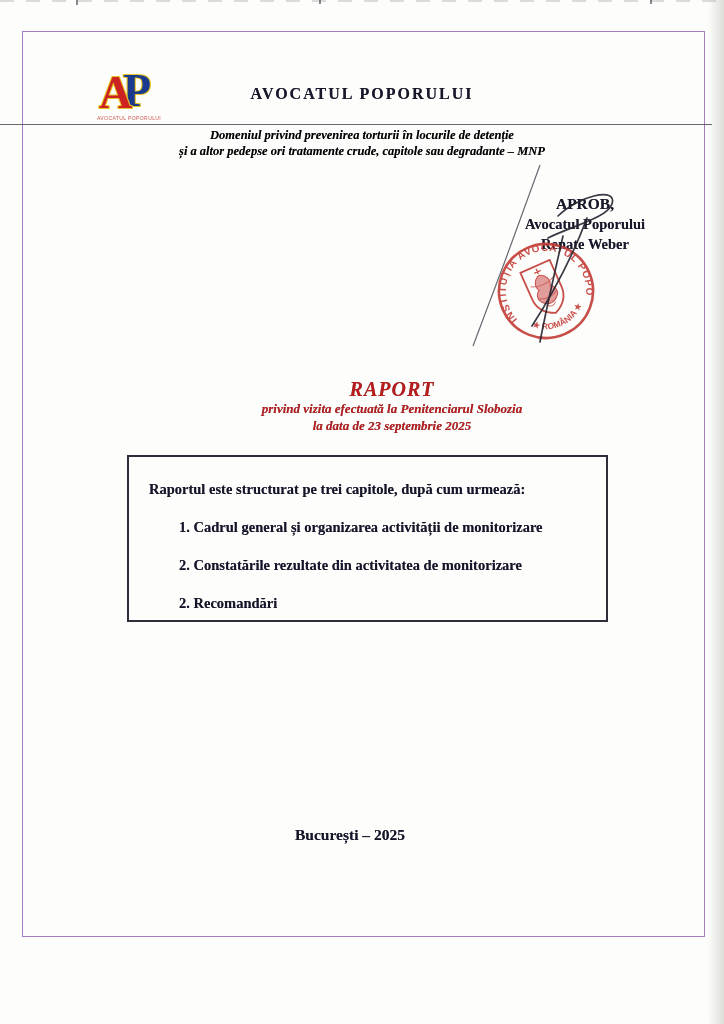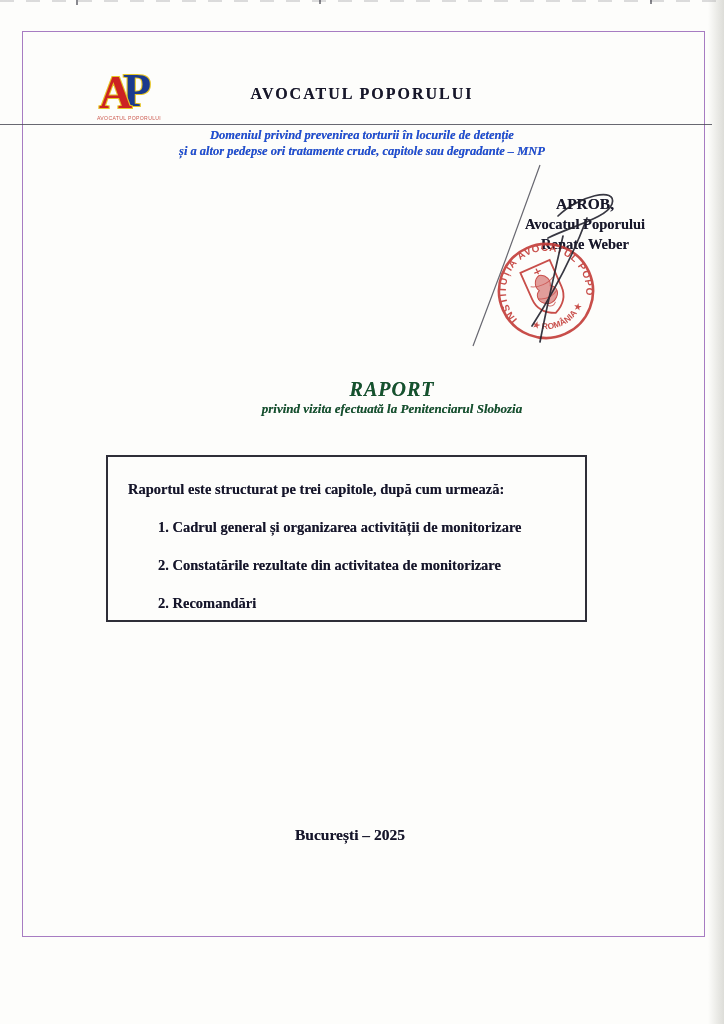--- a/index.html
+++ b/index.html
@@ -35,43 +35,43 @@
   }
   .org-title{
     position:absolute;left:0;top:85px;width:100%;text-align:center;
     font-size:16px;font-weight:bold;letter-spacing:2px;color:#17172a;
     text-shadow:0 0 .4px rgba(23,23,42,.6);
   }
   .separator{position:absolute;left:0;top:124px;width:712px;height:1px;background:#4e4e58;opacity:.85;}
   .dept{
     position:absolute;left:0;top:128px;width:100%;text-align:center;
     font-size:12.5px;font-style:italic;font-weight:bold;line-height:15.5px;
-    color:#1d4ed8;text-shadow:0 0 .4px rgba(27,27,46,.5);
+    color:#000000;text-shadow:0 0 .4px rgba(27,27,46,.5);
   }
   
   .approval{
     position:absolute;left:465px;top:194px;width:240px;text-align:center;
     font-weight:bold;color:#17172a;line-height:20px;
     text-shadow:0 0 .4px rgba(23,23,42,.55);
   }
   .approval .l1{font-size:15.5px;}
   .approval .l2,.approval .l3{font-size:14.5px;}
   .stamp-wrap{position:absolute;left:481px;top:226px;width:130px;height:130px;opacity:.92;}
   .sig-wrap{position:absolute;left:450px;top:158px;width:230px;height:210px;}
   
   .title-block{
     position:absolute;left:0;top:378px;width:100%;padding-left:60px;box-sizing:border-box;
-    text-align:center;font-weight:bold;font-style:italic;color:#14532d;
+    text-align:center;font-weight:bold;font-style:italic;color:#b91c1c;
     text-shadow:0 0 .4px rgba(21,21,42,.55);
   }
   .title-main{font-size:20px;letter-spacing:1px;}
   .title-sub{font-size:13px;line-height:16.5px;text-align:center;}
   
   .sbox{
-    position:absolute;left:106px;top:455px;width:481px;height:167px;
+    position:absolute;left:127px;top:455px;width:481px;height:167px;
     border:2px solid #2e2e38;box-sizing:border-box;
     font-weight:bold;color:#15152a;font-size:14.5px;
     text-shadow:0 0 .4px rgba(21,21,42,.55);
   }
   .sbox .intro{margin:24px 0 0 20px;}
   .sbox .item{margin:21px 13px 0 50px;}
   
   .footer{
     position:absolute;left:0;top:826px;width:100%;padding-right:24px;box-sizing:border-box;
     text-align:center;font-weight:bold;font-size:15.5px;color:#15152a;
@@ -145,20 +145,21 @@
         <path d="M 108 58 C 128 38 168 28 162 46 C 157 60 122 68 98 80"></path>
         <path d="M 137 60 C 122 100 100 140 82 168"></path>
         <path d="M 113 78 C 105 113 96 152 90 184"></path>
       </g>
     </svg>
   </div>
 
   <div class="title-block">
     <div class="title-main">RAPORT</div>
     <div class="title-sub">privind vizita efectuată la Penitenciarul Slobozia</div>
+    <div class="title-sub">la data de 23 septembrie 2025</div>
   </div>
 
   <div class="sbox">
     <div class="intro">Raportul este structurat pe trei capitole, după cum urmează:</div>
     <div class="item">1. Cadrul general și organizarea activității de monitorizare</div>
     <div class="item">2. Constatările rezultate din activitatea de monitorizare</div>
     <div class="item">2. Recomandări</div>
   </div>
 
   <div class="footer">București – 2025</div>

